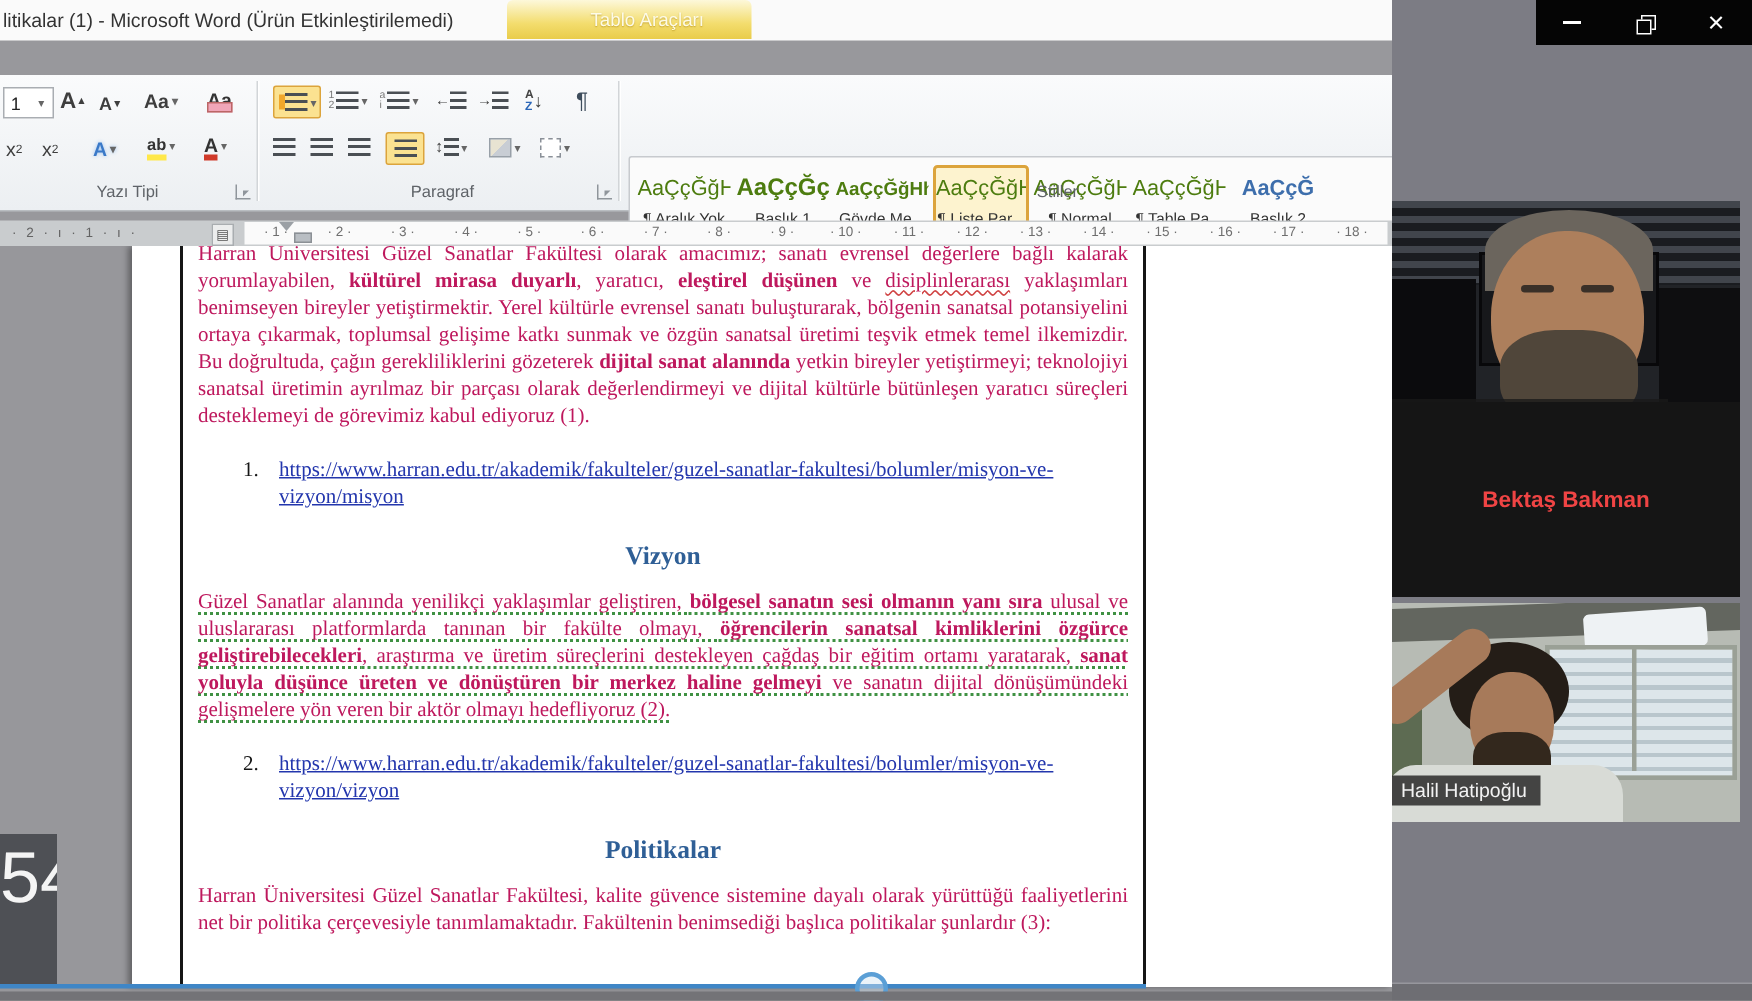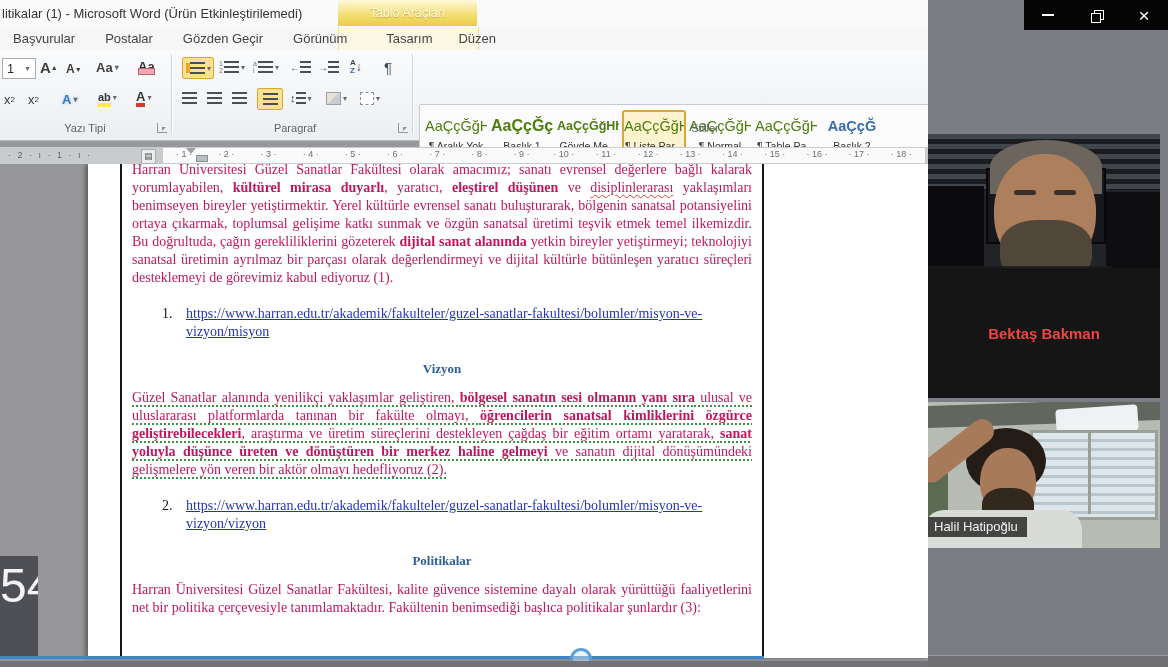--- a/index.html
+++ b/index.html
@@ -5,21 +5,21 @@
   html,body{margin:0;padding:0;background:#555;}
   .stage{position:relative;width:1168px;height:667px;overflow:hidden;background:#98989c;
          font-family:"Liberation Sans",sans-serif;-webkit-font-smoothing:antialiased;}
   .abs{position:absolute;}
 
   
   .titlebar{left:0;top:0;width:928px;height:27px;background:#fafafa;}
   .title-text{left:2px;top:6px;font-size:13px;color:#333;white-space:nowrap;}
   .ctx-header{left:338px;top:0;width:139px;height:26px;border-radius:4px 4px 0 0;
     background:linear-gradient(#fdf8da,#f3dd6e 60%,#e9cc4a);text-align:center;line-height:26px;
-    font-size:12.5px;color:#fdfbe8;text-shadow:0 1px 1px rgba(160,120,0,.55);}
+    font-size:12.5px;color:#fdfbe8;text-shadow:0 1px 1px rgba(160,120,0,.55);padding-left:24px;}
 
   
   .tabrow{left:0;top:27px;width:928px;height:23px;background:#f6f6f6;}
   .ctx-tint{left:338px;top:0;width:139px;height:23px;background:#fcf7e3;border-left:1px solid #e8dfb6;border-right:1px solid #e8dfb6;}
   .tabs{position:absolute;left:0;top:0;display:flex;align-items:center;height:23px;}
   .rtab{font-size:13px;color:#444;margin-left:30px;white-space:nowrap;}
   .rtab:first-child{margin-left:13px;}
   .rtab.ctx{margin-left:26px;}
   .rtab.ctx:nth-child(5){margin-left:39px;}
 
@@ -79,21 +79,21 @@
   .docp{font-size:14px;line-height:18px;text-align:justify;color:#be185d;margin:0 0 0 0;}
   .docp:first-child{margin-top:-3px;}
   .b{font-weight:bold;}
   .sq-red{text-decoration-line:underline;text-decoration-style:wavy;text-decoration-color:#d04343;
      text-decoration-thickness:1px;text-underline-offset:2px;}
   .green span, .green .b{text-decoration-line:underline;text-decoration-style:dotted;
      text-decoration-color:#3f9143;text-decoration-thickness:2px;text-underline-offset:3px;}
   .docli{display:flex;margin:18px 0 0 30px;font-size:14px;line-height:18px;}
   .docli .num{width:24px;color:#161616;}
   .docli a{color:#2336ad;text-decoration:underline;overflow-wrap:anywhere;flex:1;}
-  .doch{margin:20px 0 12px;text-align:center;font-size:13px;font-weight:bold;color:#2f5f96;}
+  .doch{margin:20px 0 12px;text-align:center;font-size:17px;font-weight:bold;color:#2f5f96;}
   .green{}
   .docp.last{margin-top:12px;}
 
   .badge54{left:0;top:556px;width:38px;height:102px;background:#4e5055;color:#f4f4f4;
      font-size:48px;line-height:60px;text-align:center;overflow:hidden;}
   .blueline{left:0;top:656px;width:764px;height:3px;background:#3f86c6;}
   .bluedot{left:570px;top:648px;width:16px;height:16px;border:3px solid #5b9fd6;border-radius:50%;
      background:rgba(210,228,242,.45);}
   .bottomstrip{left:0;top:661px;width:928px;height:6px;background:#737377;}
 
@@ -124,31 +124,20 @@
 </head>
 <body>
 
 <div class="stage">
 
   <div class="abs titlebar">
     <div class="abs title-text">litikalar (1) - Microsoft Word (Ürün Etkinleştirilemedi)</div>
   </div>
   <div class="abs ctx-header">Tablo Araçları</div>
 
-  <div class="abs tabrow">
-    <div class="abs ctx-tint"></div>
-    <div class="tabs">
-        <span class="rtab">Başvurular</span>
-        <span class="rtab">Postalar</span>
-        <span class="rtab">Gözden Geçir</span>
-        <span class="rtab">Görünüm</span>
-        <span class="rtab ctx">Tasarım</span>
-        <span class="rtab ctx">Düzen</span>
-      </div>
-  </div>
 
   <div class="abs ribbon">
 
     <div class="sizebox">
       <span>1</span>
       <span class="dd">▾</span>
     </div>
     <div class="abs btn" style="left:40px;top:7px;font-weight:bold;font-size:15px;">A<span style="font-size:7px;vertical-align:top;">▲</span></div>
     <div class="abs btn" style="left:66px;top:9px;font-weight:bold;font-size:12px;">A<span style="font-size:7px;vertical-align:top;">▼</span></div>
     <div class="abs btn" style="left:96px;top:7px;font-weight:bold;">Aa<span class="dd">▾</span></div>

